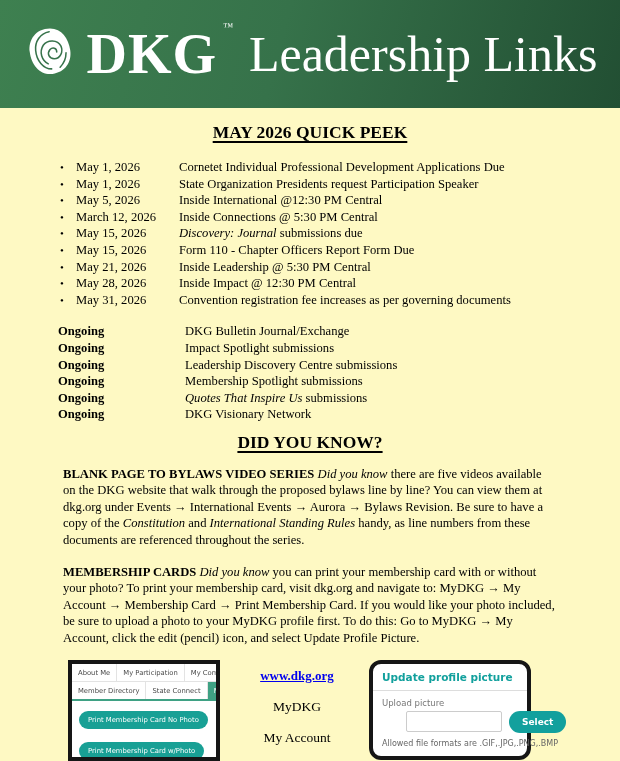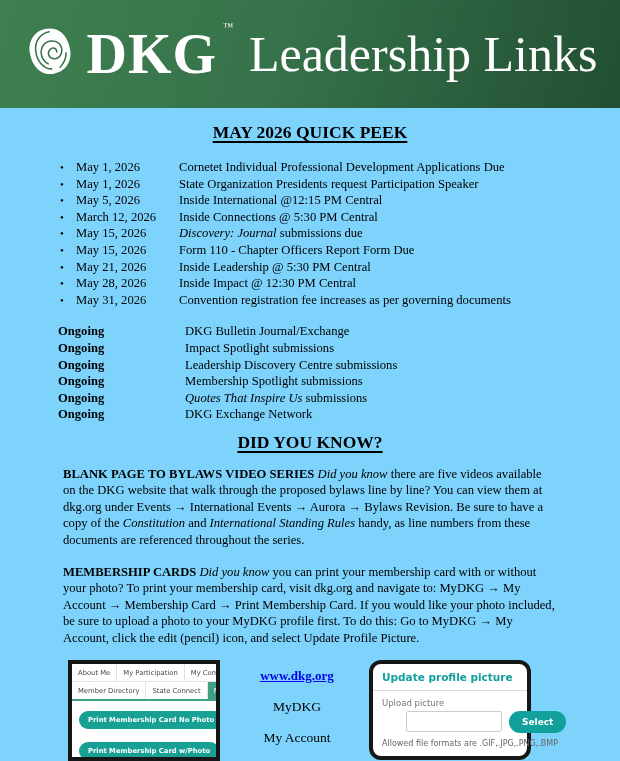--- a/index.html
+++ b/index.html
@@ -3,21 +3,21 @@
 <meta charset="utf-8">
 <style>
   :root{
     --banner-1:#3e8050; --banner-mid:#36724a; --banner-2:#224f33;
     --teal-button:#18a095; --tab-green:#3fa184; --profile-accent:#12a09d;
     --link-blue:#0000EE; --border-black:#161616;
   }
   *{margin:0;padding:0;box-sizing:border-box;}
   html,body{background:#ffffff;}
   .page{
-    width:620px;height:761px;background:#7dd3fc;overflow:hidden;position:relative;
+    width:620px;height:761px;background:#fef9c3;overflow:hidden;position:relative;
     font-family:"Liberation Serif", serif;color:#000;
   }
   
   .banner{
     height:108px;width:100%;
     background:linear-gradient(105deg, var(--banner-1) 0%, var(--banner-mid) 45%, var(--banner-2) 100%);
     display:flex;align-items:center;justify-content:center;gap:10px;color:#fff;
   }
   .rose{width:54px;height:54px;flex:0 0 auto;margin-top:-4px;}
   .brand{font-size:56px;font-weight:bold;letter-spacing:1px;line-height:1;}
@@ -53,21 +53,21 @@
   .tab{
     padding:5px 6px 4px 6px;font-size:6.8px;color:#4a4a4a;
     border-right:1px solid #e3e3e3;border-bottom:1px solid #e3e3e3;flex:0 0 auto;
   }
   .tab-row-2{border-bottom:2px solid var(--tab-green);}
   .tab-row-2 .tab{border-bottom:none;}
   .tab.active{background:var(--tab-green);color:#fff;}
   .btn-area{padding:10px 7px 0 7px;display:flex;flex-direction:column;gap:13px;align-items:flex-start;}
   .pillbtn{
     background:var(--teal-button);color:#fff;border:none;border-radius:10px;
-    font-family:"DejaVu Sans", sans-serif;font-size:6.8px;font-weight:bold;
+    font-family:"DejaVu Sans", sans-serif;font-size:6.8px;font-weight:normal;
     padding:5px 9px;cursor:pointer;white-space:nowrap;
   }
   .mid-links{
     width:110px;margin-left:22px;margin-right:17px;padding-top:8px;
     display:flex;flex-direction:column;gap:15px;text-align:center;
   }
   .site-link{
     color:var(--link-blue);text-decoration:underline;font-weight:bold;font-size:13px;cursor:pointer;
   }
   .mid-item{font-size:13.5px;color:#000;}
@@ -111,21 +111,21 @@
         <span class="desc"><span>Cornetet Individual Professional Development Applications Due</span></span>
       </div>
       <div class="ev-row">
         <span class="bullet">•</span>
         <span class="date">May 1, 2026</span>
         <span class="desc"><span>State Organization Presidents request Participation Speaker</span></span>
       </div>
       <div class="ev-row">
         <span class="bullet">•</span>
         <span class="date">May 5, 2026</span>
-        <span class="desc"><span>Inside International @12:15 PM Central</span></span>
+        <span class="desc"><span>Inside International @12:30 PM Central</span></span>
       </div>
       <div class="ev-row">
         <span class="bullet">•</span>
         <span class="date">March 12, 2026</span>
         <span class="desc"><span>Inside Connections @ 5:30 PM Central</span></span>
       </div>
       <div class="ev-row">
         <span class="bullet">•</span>
         <span class="date">May 15, 2026</span>
         <span class="desc"><span class="i">Discovery: Journal</span><span> submissions due</span></span>
@@ -168,21 +168,21 @@
       <div class="on-row">
         <span class="olabel">Ongoing</span>
         <span class="desc"><span>Membership Spotlight submissions</span></span>
       </div>
       <div class="on-row">
         <span class="olabel">Ongoing</span>
         <span class="desc"><span class="i">Quotes That Inspire Us</span><span> submissions</span></span>
       </div>
       <div class="on-row">
         <span class="olabel">Ongoing</span>
-        <span class="desc"><span>DKG Exchange Network</span></span>
+        <span class="desc"><span>DKG Visionary Network</span></span>
       </div>
     </div>
 
   <h2 class="section-title st-2">DID YOU KNOW?</h2>
 
   <p class="para" id="para1"><span class="b">BLANK PAGE TO BYLAWS VIDEO SERIES </span><span class="i">Did you know</span><span> there are five videos available on the DKG website that walk through the proposed bylaws line by line? You can view them at dkg.org under Events → International Events → Aurora → Bylaws Revision. Be sure to have a copy of the </span><span class="i">Constitution</span><span> and </span><span class="i">International Standing Rules</span><span> handy, as line numbers from these documents are referenced throughout the series.</span></p>
   <p class="para" id="para2"><span class="b">MEMBERSHIP CARDS </span><span class="i">Did you know</span><span> you can print your membership card with or without your photo? To print your membership card, visit dkg.org and navigate to: MyDKG → My Account → Membership Card → Print Membership Card. If you would like your photo included, be sure to upload a photo to your MyDKG profile first. To do this: Go to MyDKG → My Account, click the edit (pencil) icon, and select Update Profile Picture.</span></p>
 
   <div class="bottom-row">
 

